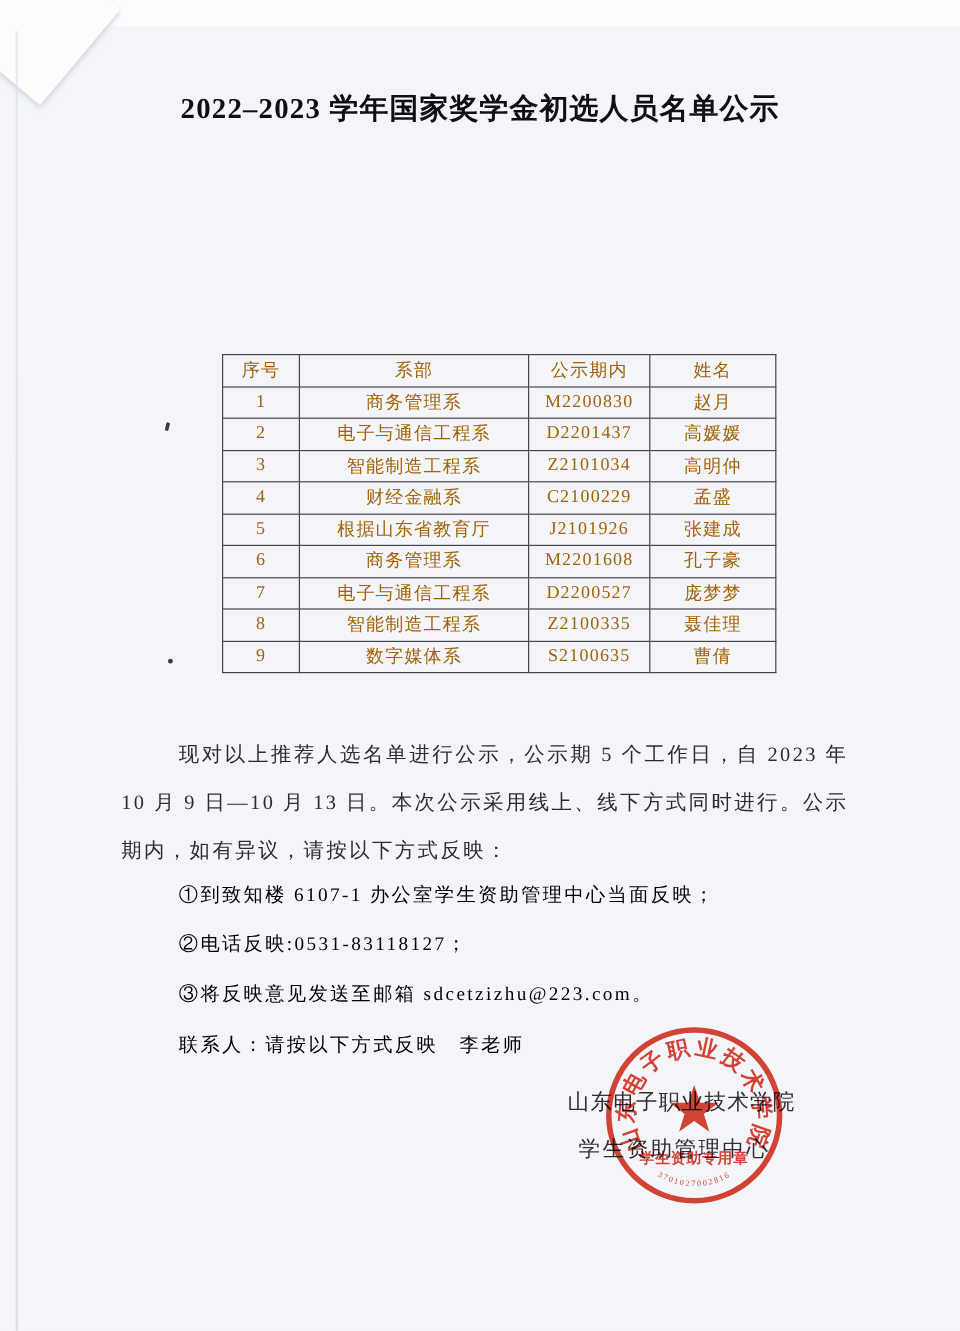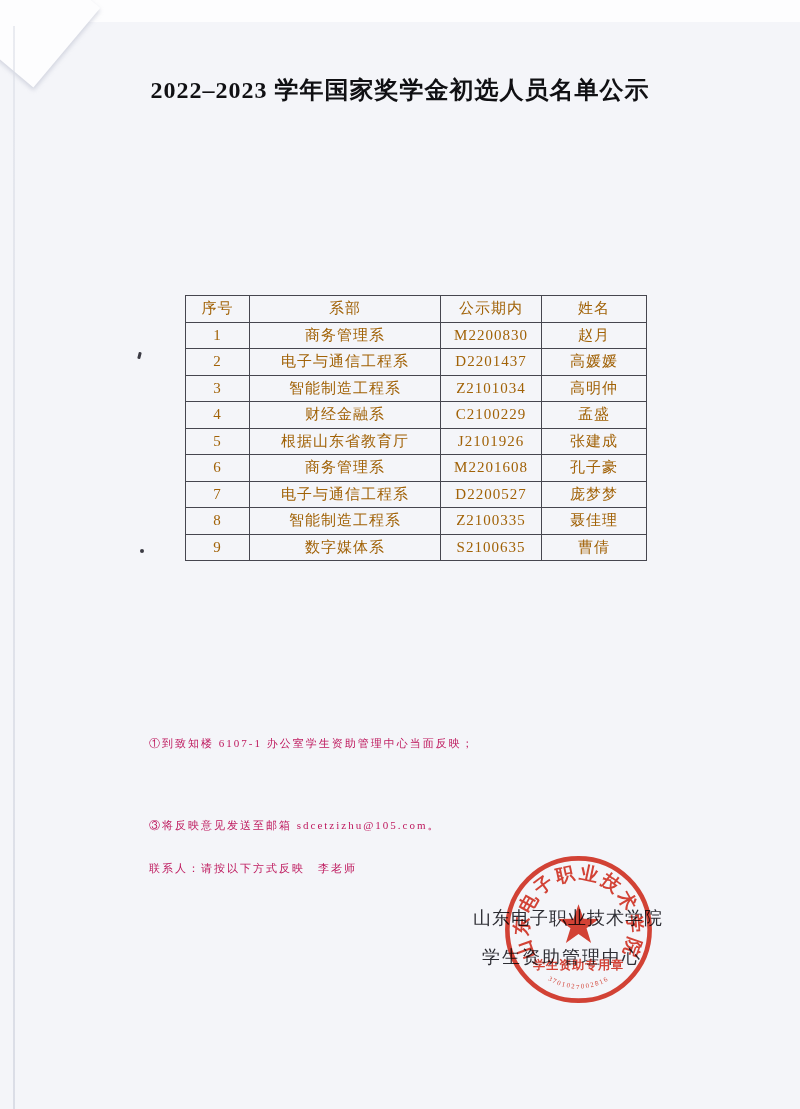--- a/index.html
+++ b/index.html
@@ -62,21 +62,21 @@
   .roster th, .roster td {
     border: 1px solid #46464f;
     height: 25.5px; padding: 0;
     text-align: center; vertical-align: middle;
     font-weight: normal; letter-spacing: 1px;
     overflow: hidden; white-space: nowrap;
   }
 
   .item-line {
     position: absolute; left: 149px; margin: 0;
-    font-size: 11px; letter-spacing: 2px; color: #be185d; white-space: nowrap;
+    font-size: 16px; letter-spacing: 2px; color: #000000; white-space: nowrap;
   }
   .item-1 { top: 736px; }
   .item-2 { top: 777px; }
   .item-3 { top: 818px; }
   .item-contact { top: 861px; }
 
   .sig {
     position: absolute; width: 300px; margin: 0; text-align: center;
     font-size: 18px; color: #2e2e34; white-space: nowrap;
   }
@@ -176,23 +176,25 @@
         </tr>
         <tr>
           <td>9</td>
           <td>数字媒体系</td>
           <td>S2100635</td>
           <td>曹倩</td>
         </tr>
       </tbody>
   </table>
 
+  <p class="para para-notice">现对以上推荐人选名单进行公示，公示期 5 个工作日，自 2023 年 10 月 9 日—10 月 13 日。本次公示采用线上、线下方式同时进行。公示期内，如有异议，请按以下方式反映：</p>
 
   <p class="item-line item-1">①到致知楼 6107-1 办公室学生资助管理中心当面反映；</p>
-  <p class="item-line item-3">③将反映意见发送至邮箱 sdcetzizhu@105.com。</p>
+  <p class="item-line item-2">②电话反映:0531-83118127；</p>
+  <p class="item-line item-3">③将反映意见发送至邮箱 sdcetzizhu@223.com。</p>
   <p class="item-line item-contact">联系人：请按以下方式反映　李老师</p>
 
   <p class="sig sig-org">山东电子职业技术学院</p>
   <p class="sig sig-dept">学生资助管理中心</p>
 
   <svg class="stamp" viewBox="0 0 200 200" xmlns="http://www.w3.org/2000/svg">
     <defs>
       <path id="ringPath" d="M 53.3 146.7 A 66 66 0 1 1 146.7 146.7" fill="none"></path>
       <path id="serialPath" d="M 40 148.5 A 77 77 0 0 0 160 148.5" fill="none"></path>
     </defs>

